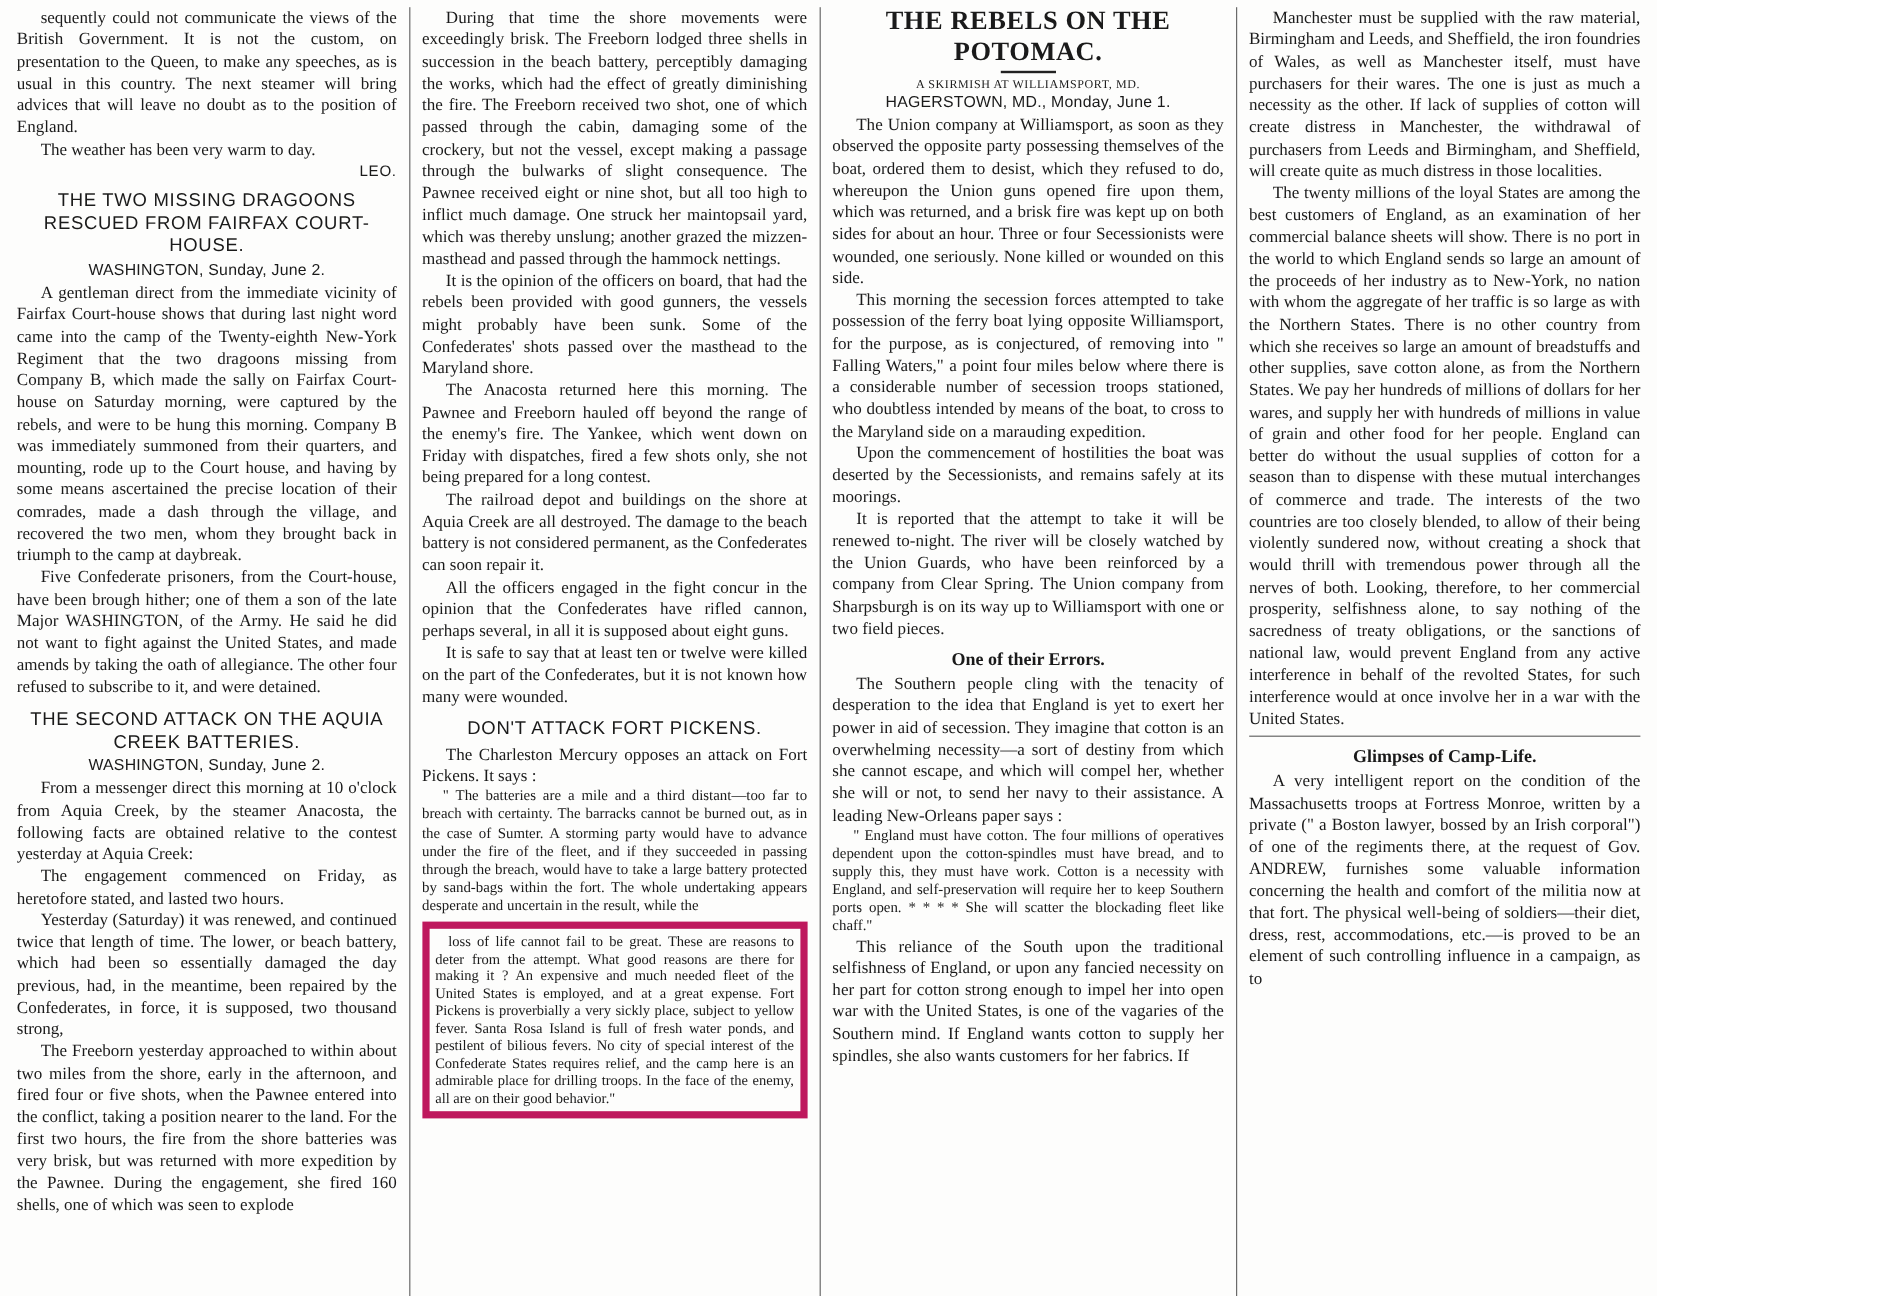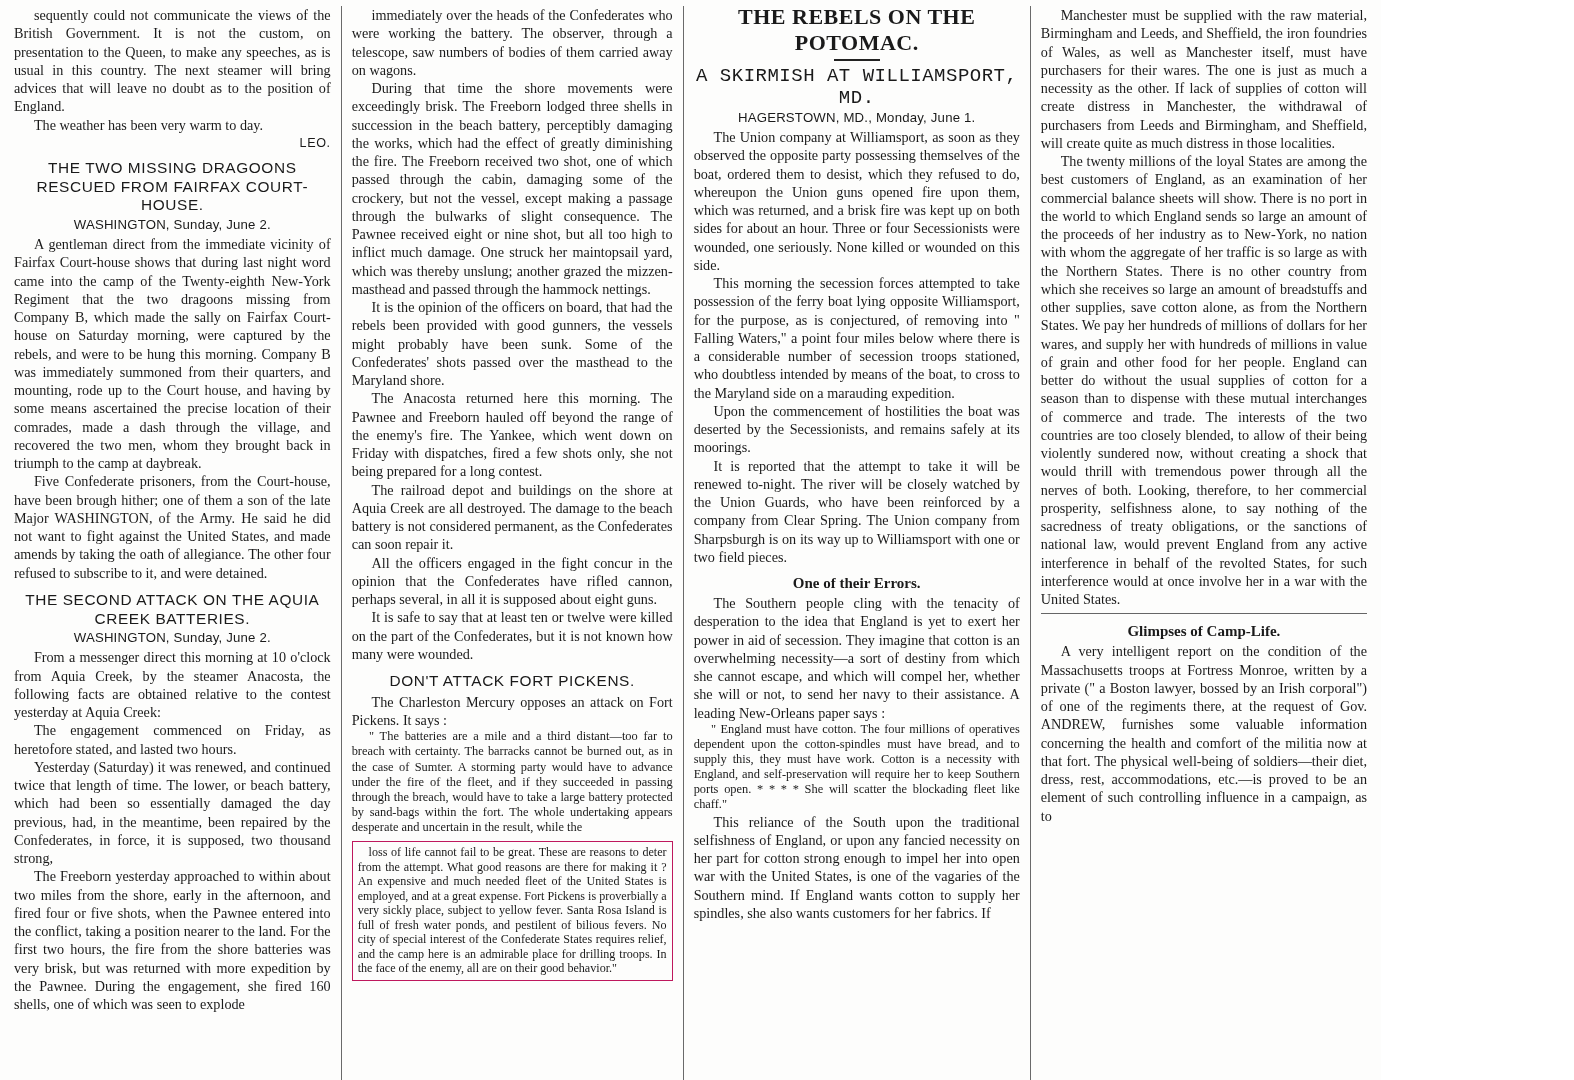--- a/index.html
+++ b/index.html
@@ -60,22 +60,22 @@
   .hd-main {
     text-align: center;
     font-family: "Liberation Serif", serif;
     font-weight: bold;
     font-size: 22px;
     letter-spacing: 0.5px;
     margin: 0 0 1px 0;
   }
   .hd-sub {
     text-align: center;
-    font-family: Liberation Mono, monospace;
-    font-size: 19px;
+    font-family: Liberation Serif, serif;
+    font-size: 10px;
     letter-spacing: 0.5px;
     margin: 3px 0 1px 0;
   }
   .hd-small {
     text-align: center;
     font-family: "Liberation Serif", serif;
     font-weight: bold;
     font-size: 15px;
     margin: 9px 0 2px 0;
   }
@@ -94,21 +94,21 @@
   }
   .signoff {
     text-align: right;
     font-size: 12.6px;
     font-family: "Liberation Sans", sans-serif;
     letter-spacing: 0.6px;
     margin-top: 2px;
   }
 
   .boxed {
-    border: 1px solid #be185d;
+    border: 6px solid #be185d;
     padding: 3px 5px 4px 5px;
     margin-top: 6px;
     font-size: 12.1px;
     line-height: 1.2;
   }
   .boxed p {
     font-size: 12.1px;
     line-height: 1.2;
     text-indent: 0.9em;
   }
@@ -138,21 +138,20 @@
     <p>Five Confederate prisoners, from the Court-house, have been brough hither; one of them a son of the late Major WASHINGTON, of the Army. He said he did not want to fight against the United States, and made amends by taking the oath of allegiance. The other four refused to subscribe to it, and were detained.</p>
     <div class="hd">THE SECOND ATTACK ON THE AQUIA CREEK BATTERIES.</div>
     <div class="dateline">WASHINGTON, Sunday, June 2.</div>
     <p>From a messenger direct this morning at 10 o'clock from Aquia Creek, by the steamer Anacosta, the following facts are obtained relative to the contest yesterday at Aquia Creek:</p>
     <p>The engagement commenced on Friday, as heretofore stated, and lasted two hours.</p>
     <p>Yesterday (Saturday) it was renewed, and continued twice that length of time. The lower, or beach battery, which had been so essentially damaged the day previous, had, in the meantime, been repaired by the Confederates, in force, it is supposed, two thousand strong,</p>
     <p>The Freeborn yesterday approached to within about two miles from the shore, early in the afternoon, and fired four or five shots, when the Pawnee entered into the conflict, taking a position nearer to the land. For the first two hours, the fire from the shore batteries was very brisk, but was returned with more expedition by the Pawnee. During the engagement, she fired 160 shells, one of which was seen to explode</p>
   </div>
 
   <div class="col c2">
-    <p>immediately over the heads of the Confederates who were working the battery. The observer, through a telescope, saw numbers of bodies of them carried away on wagons.</p>
     <p>During that time the shore movements were exceedingly brisk. The Freeborn lodged three shells in succession in the beach battery, perceptibly damaging the works, which had the effect of greatly diminishing the fire. The Freeborn received two shot, one of which passed through the cabin, damaging some of the crockery, but not the vessel, except making a passage through the bulwarks of slight consequence. The Pawnee received eight or nine shot, but all too high to inflict much damage. One struck her maintopsail yard, which was thereby unslung; another grazed the mizzen-masthead and passed through the hammock nettings.</p>
     <p>It is the opinion of the officers on board, that had the rebels been provided with good gunners, the vessels might probably have been sunk. Some of the Confederates' shots passed over the masthead to the Maryland shore.</p>
     <p>The Anacosta returned here this morning. The Pawnee and Freeborn hauled off beyond the range of the enemy's fire. The Yankee, which went down on Friday with dispatches, fired a few shots only, she not being prepared for a long contest.</p>
     <p>The railroad depot and buildings on the shore at Aquia Creek are all destroyed. The damage to the beach battery is not considered permanent, as the Confederates can soon repair it.</p>
     <p>All the officers engaged in the fight concur in the opinion that the Confederates have rifled cannon, perhaps several, in all it is supposed about eight guns.</p>
     <p>It is safe to say that at least ten or twelve were killed on the part of the Confederates, but it is not known how many were wounded.</p>
     <div class="hd">DON'T ATTACK FORT PICKENS.</div>
     <p>The Charleston Mercury opposes an attack on Fort Pickens. It says :</p>
     <div class="quoteblk">
       <p class="tiny">" The batteries are a mile and a third distant—too far to breach with certainty. The barracks cannot be burned out, as in the case of Sumter. A storming party would have to advance under the fire of the fleet, and if they succeeded in passing through the breach, would have to take a large battery protected by sand-bags within the fort. The whole undertaking appears desperate and uncertain in the result, while the</p>

